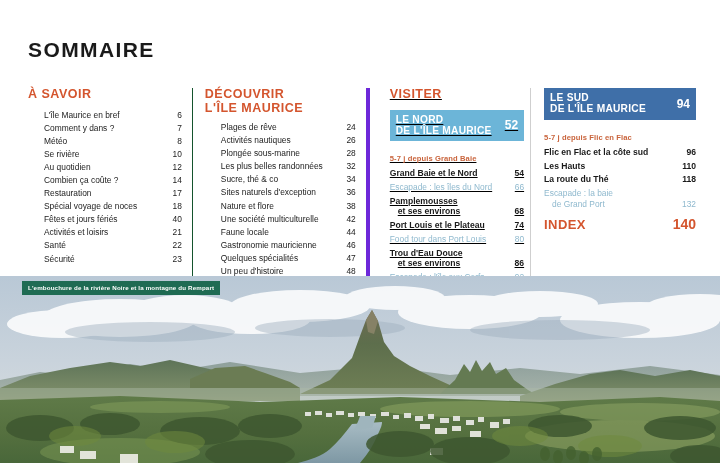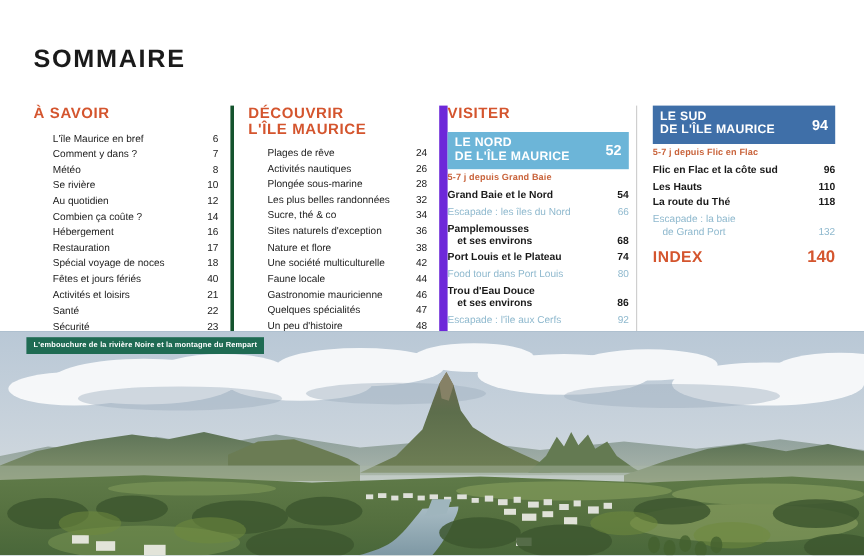--- a/index.html
+++ b/index.html
@@ -17,22 +17,22 @@
     color:#1a1a1a;
   }
 
   
   .cols{
     position:absolute;left:28px;top:88px;width:670px;height:188px;
     display:flex;
   }
   .col{position:relative;box-sizing:border-box;}
   .col-1{width:168px;padding-right:10px;}
-  .col-2{width:178px;padding-left:12px;padding-right:10px;border-left:3px solid #14532d;}
-  .col-3{width:168px;padding-left:0;padding-right:6px;border-left:7px solid #6d28d9;}
+  .col-2{width:178px;padding-left:12px;padding-right:10px;border-left:1px solid #14532d;}
+  .col-3{width:168px;padding-left:20px;padding-right:6px;border-left:4px solid #6d28d9;text-decoration:underline;}
   .col-4{width:172px;padding-left:13px;padding-right:2px;border-left:1px solid #cfcfcf;}
 
   .col-head{
     color:#d4552e;font-size:12.5px;font-weight:bold;letter-spacing:.5px;
     line-height:13.5px;margin-bottom:8px;text-transform:uppercase;
   }
   .col-head.two-line{margin-bottom:7px;}
 
   
   .row{
@@ -40,21 +40,21 @@
     font-size:8.4px;color:#222;line-height:10px;
     margin-bottom:3.1px;
   }
   .row .t{flex:0 0 auto;white-space:nowrap;padding-left:16px;}
   .row .dots{flex:1 1 auto;}
   .row .p{flex:0 0 auto;text-align:right;font-size:8.4px;}
 
   
   .region-bar{
     display:flex;align-items:flex-start;justify-content:space-between;
-    color:#ffffff;padding:4px 6px 5px 6px;margin-bottom:2px;
+    color:#ffffff;padding:4px 6px 5px 6px;margin-bottom:13px;
   }
   .region-bar .rb-name{
     font-size:10.2px;font-weight:bold;line-height:11.4px;letter-spacing:.25px;
     text-transform:uppercase;
   }
   .region-bar .rb-page{
     font-size:12px;font-weight:bold;line-height:22px;align-self:flex-end;
   }
   .region-sub{
     color:#c9643c;font-size:7.6px;font-weight:bold;line-height:9px;
@@ -135,25 +135,20 @@
           </div>
           <div class="row">
             <span class="t">Au quotidien</span>
             <span class="dots"></span>
             <span class="p">12</span>
           </div>
           <div class="row">
             <span class="t">Combien ça coûte ?</span>
             <span class="dots"></span>
             <span class="p">14</span>
-          </div>
-          <div class="row">
-            <span class="t">Hébergement</span>
-            <span class="dots"></span>
-            <span class="p">16</span>
           </div>
           <div class="row">
             <span class="t">Restauration</span>
             <span class="dots"></span>
             <span class="p">17</span>
           </div>
           <div class="row">
             <span class="t">Spécial voyage de noces</span>
             <span class="dots"></span>
             <span class="p">18</span>

